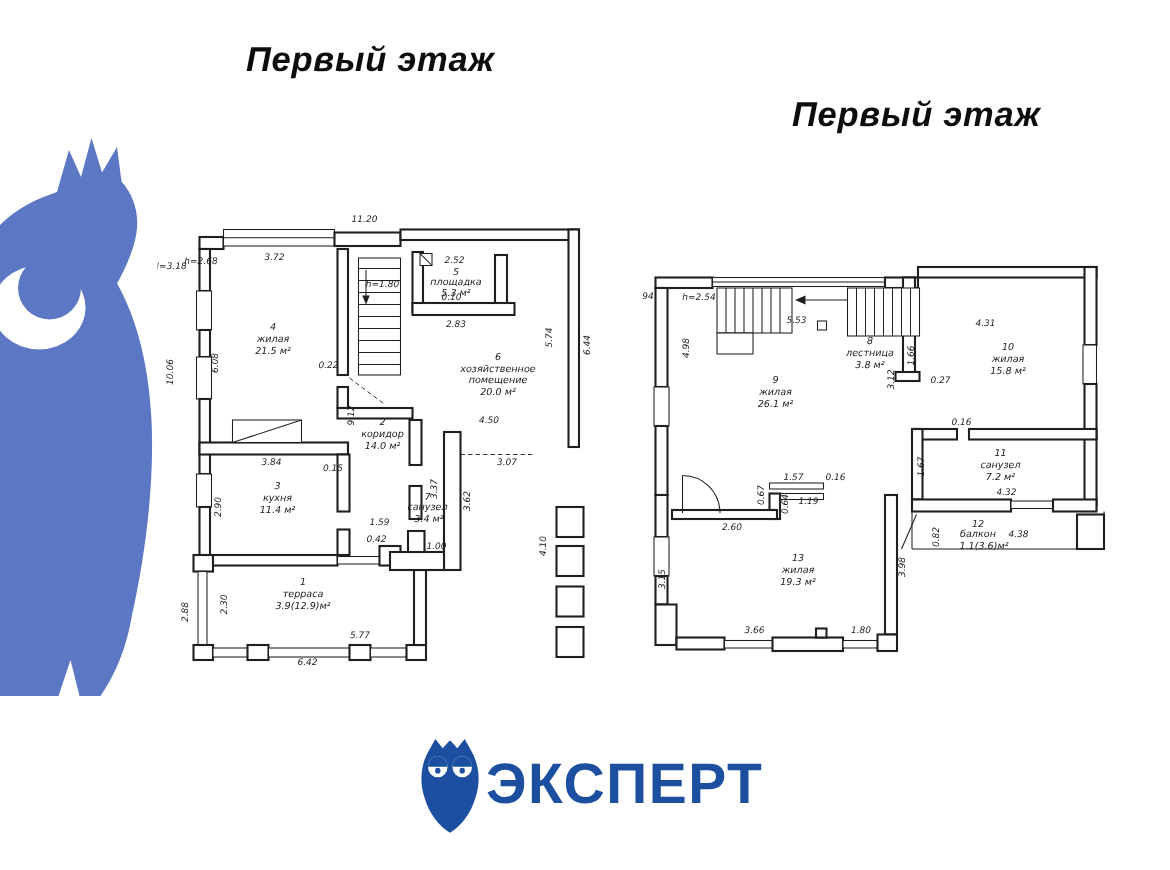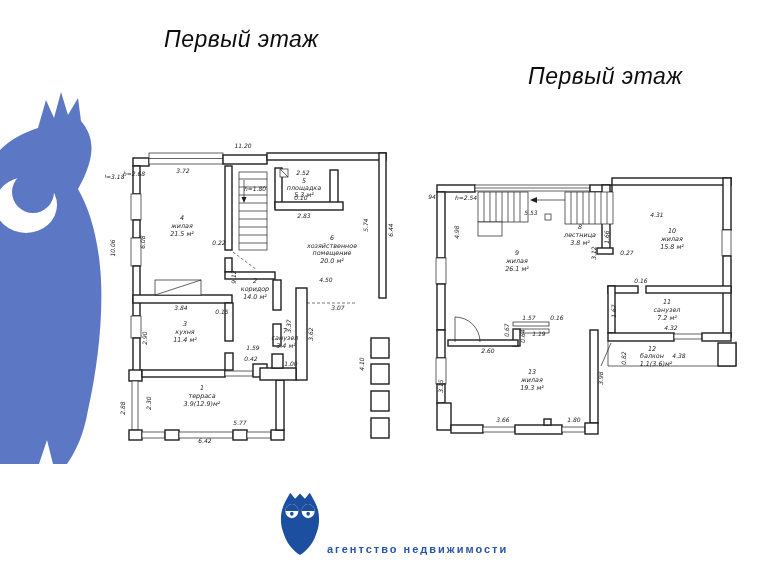--- a/index.html
+++ b/index.html
@@ -1,18 +1,18 @@
 <!DOCTYPE html>
 <html><head>
 <meta charset="utf-8">
 <style>
   html,body{margin:0;padding:0}
   body{width:780px;height:580px;background:#ffffff;position:relative;overflow:hidden;
        font-family:"Liberation Sans",sans-serif}
-  .floor-title{position:absolute;font-style:italic;font-weight:normal;font-size:23px;
+  .floor-title{position:absolute;font-style:italic;font-weight:bold;font-size:23px;
        color:#0d0d0d;letter-spacing:.5px;white-space:nowrap}
   #title1{left:164px;top:26px}
   #title2{left:528px;top:63px}
   .plan{position:absolute}
   svg text{font-family:"DejaVu Sans",sans-serif;font-style:italic;fill:#1c1c1c}
   .dim{font-size:6px}
   .rm{font-size:6.4px}
   .wall{fill:#ffffff;stroke:#1f1f1f;stroke-width:1.4}
   .thin{fill:#ffffff;stroke:#1f1f1f;stroke-width:.7}
   .ln{stroke:#1f1f1f;stroke-width:.7;fill:none}
@@ -261,14 +261,14 @@
   <svg id="logo-owl" width="44" height="66" viewBox="0 0 54 75" preserveAspectRatio="none">
     <path fill="#1c4f9f" d="M9,13 L15,3 L21,10 L27,4 L33,10 L39,3 L45,13 C51,23 52,36 48,47
       C44,60 36,69 27,74 C18,69 10,60 6,47 C2,36 3,23 9,13 Z"></path>
     <circle cx="17" cy="24" r="8" fill="#ffffff"></circle>
     <circle cx="37" cy="24" r="8" fill="#ffffff"></circle>
     <path d="M9,24 a8,8 0 0 1 16,0 z" fill="#1c4f9f"></path>
     <path d="M29,24 a8,8 0 0 1 16,0 z" fill="#1c4f9f"></path>
     <circle cx="17" cy="27" r="2.2" fill="#1c4f9f"></circle>
     <circle cx="37" cy="27" r="2.2" fill="#1c4f9f"></circle>
   </svg>
-  <div id="logo-tagline">агентство недвижимости</div>
+  <div id="logo-brand">ЭКСПЕРТ</div>
 </div>
 
 </body></html>

